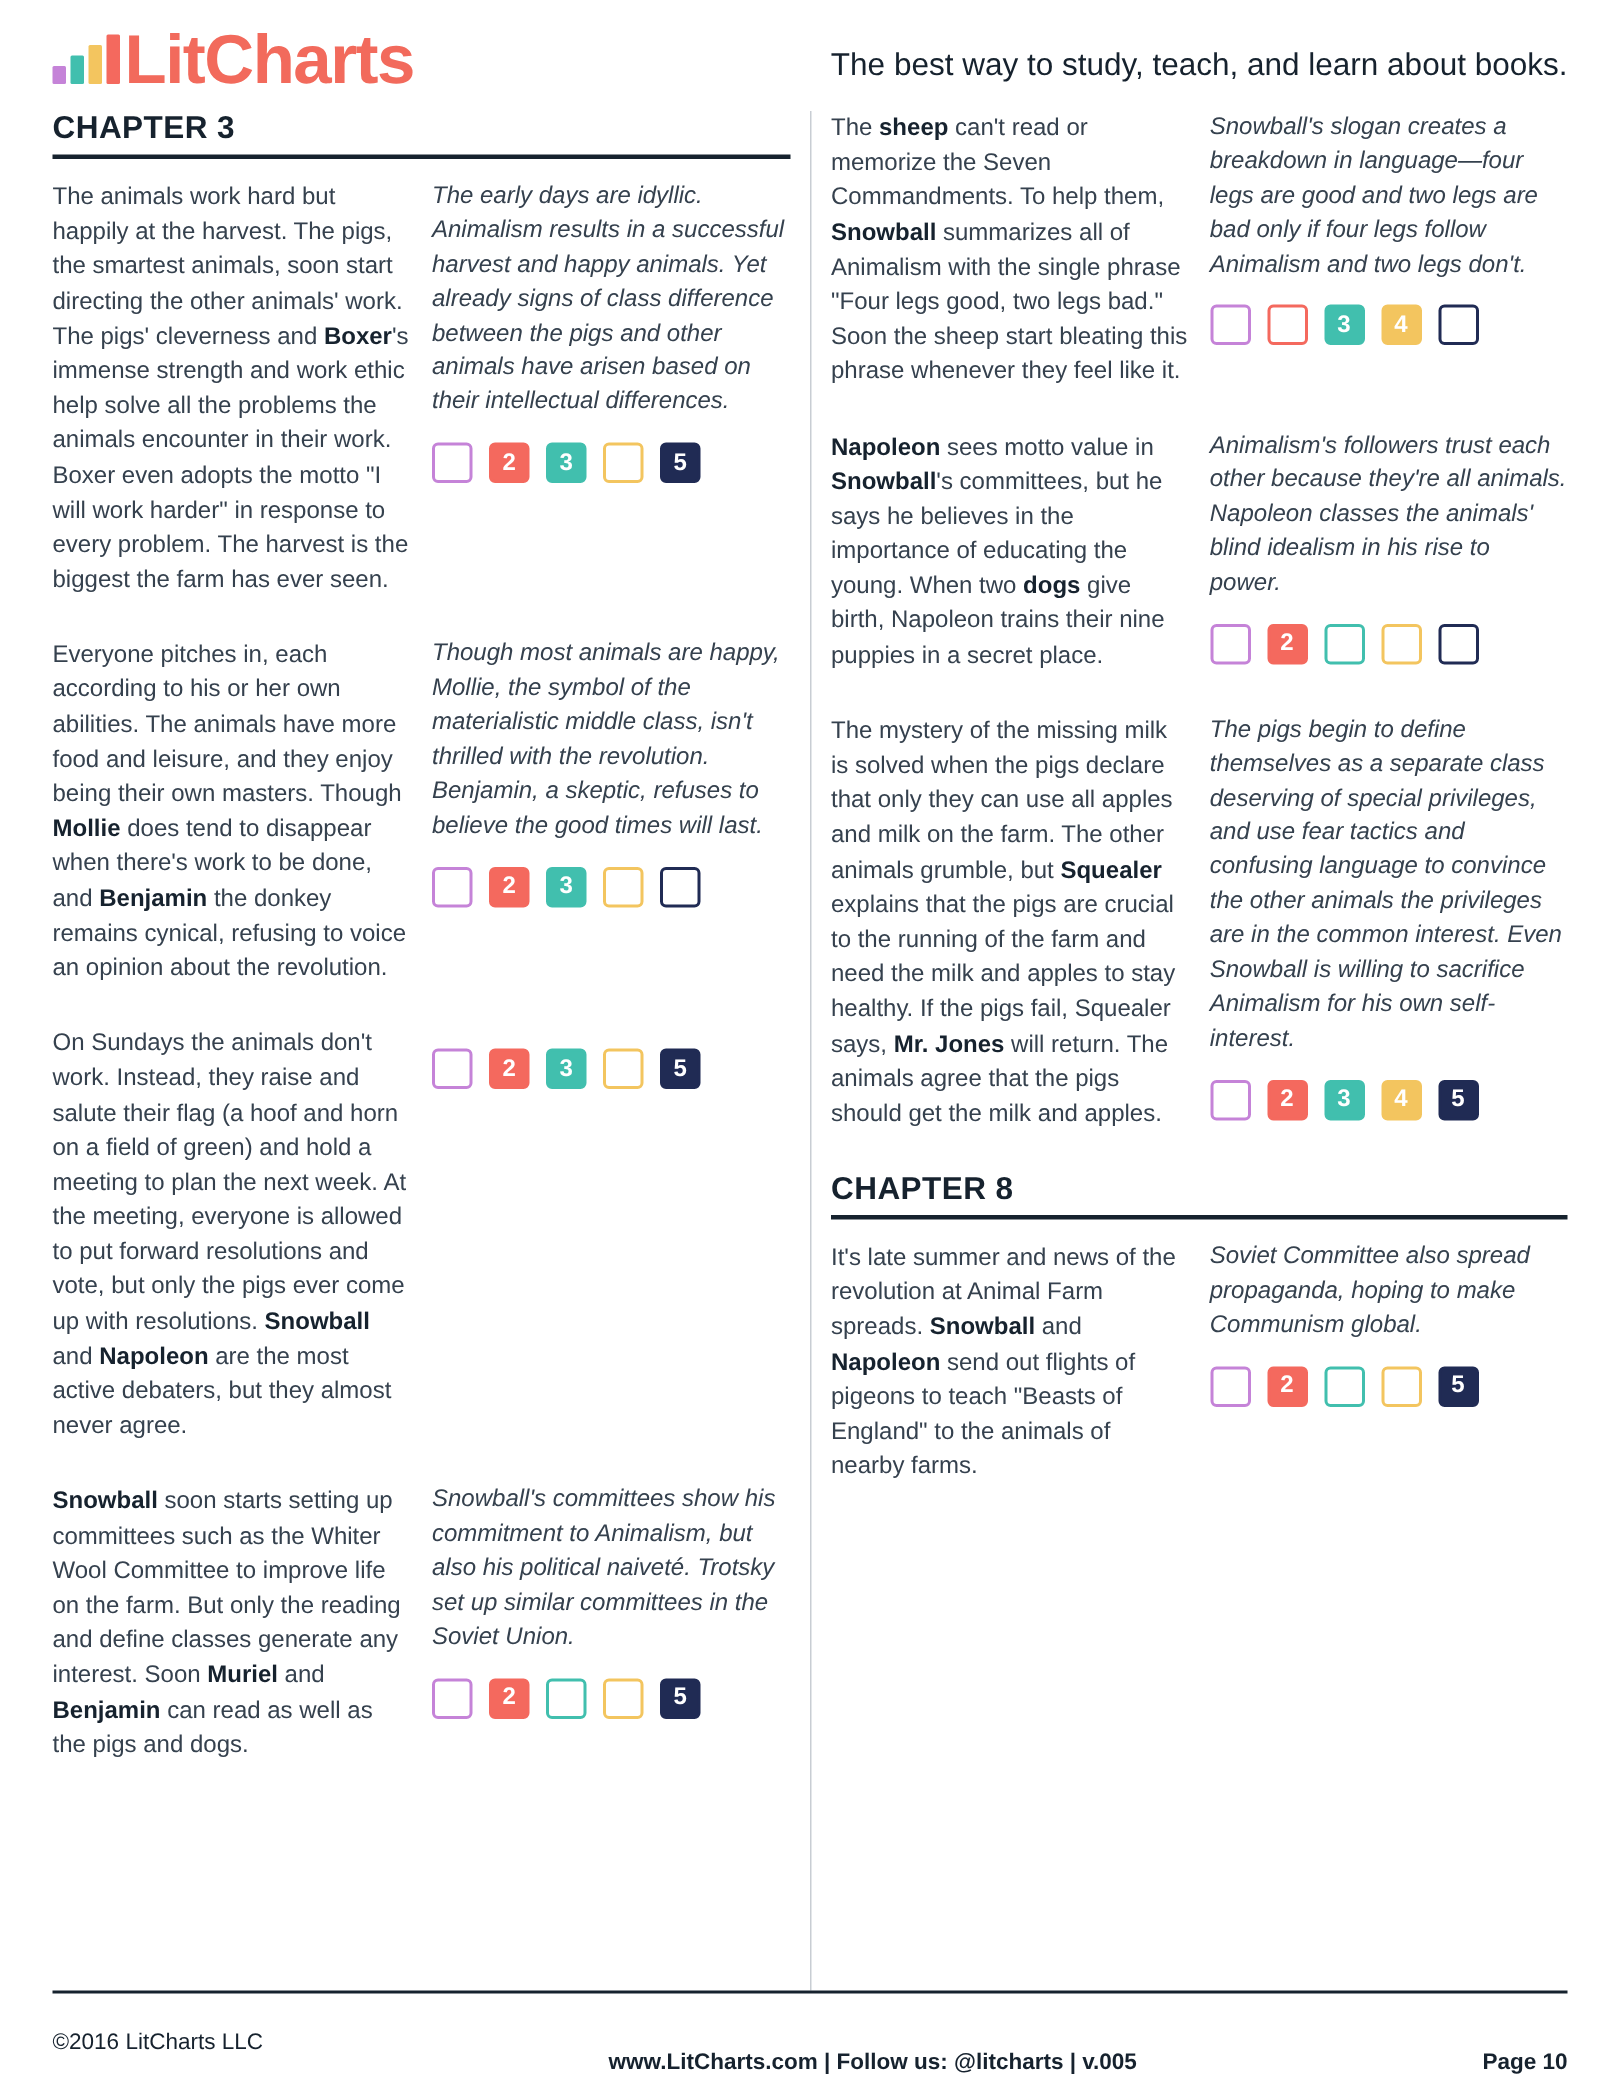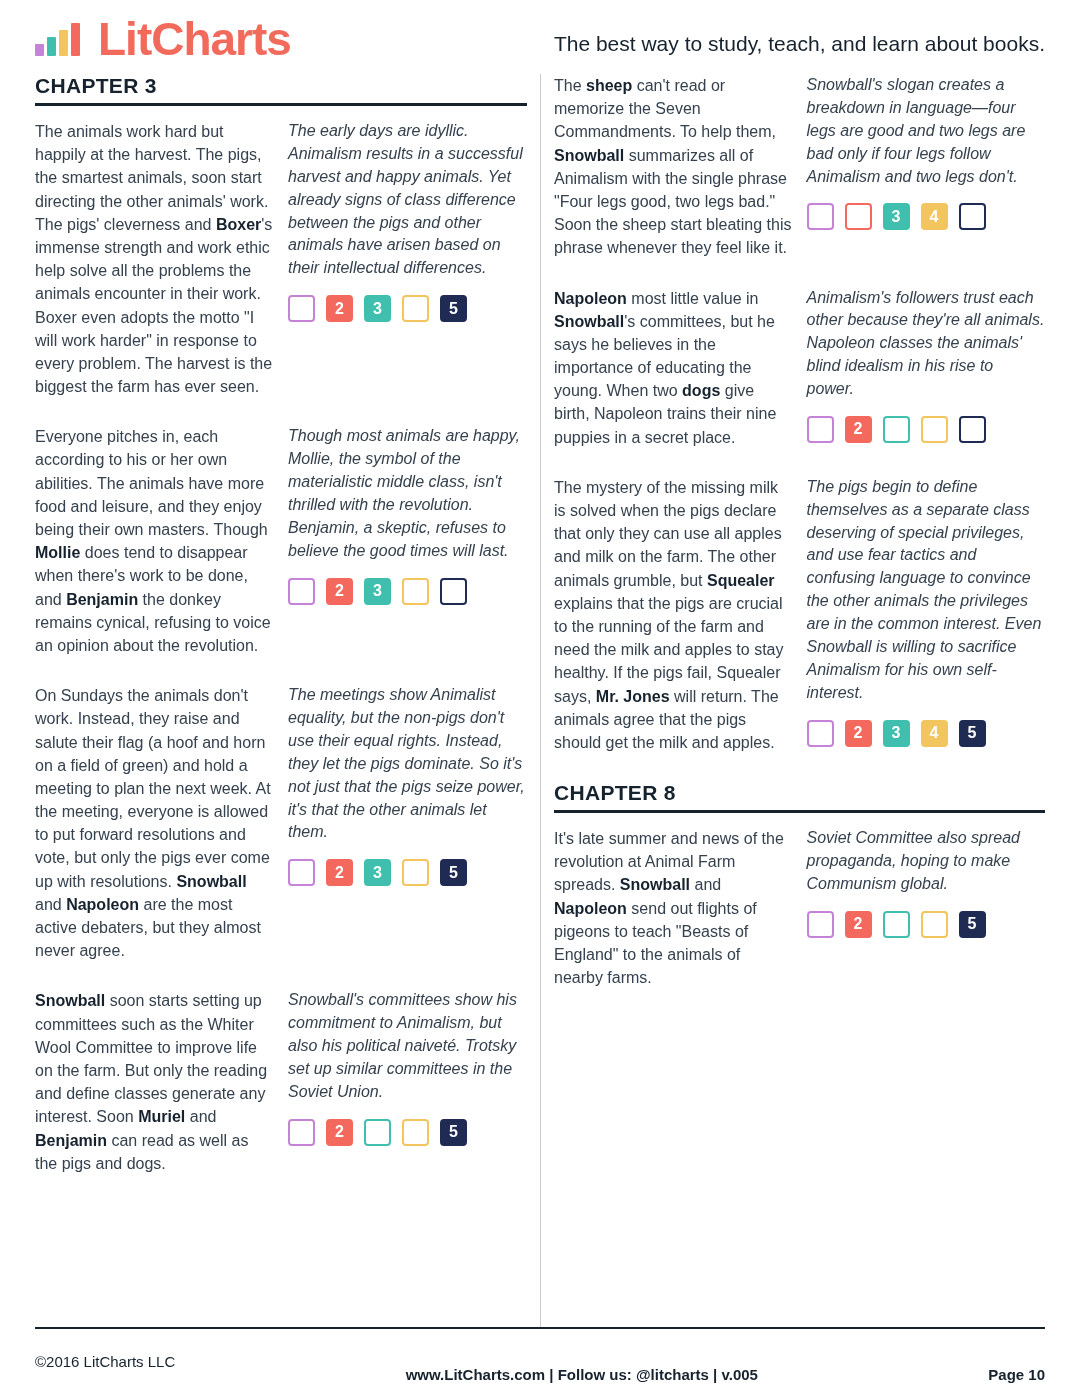--- a/index.html
+++ b/index.html
@@ -13,21 +13,21 @@
     display: flex;
     flex-direction: column;
     padding: 16px 35px 14px 35px;
   }
   .header {
     display: flex;
     justify-content: space-between;
     align-items: flex-end;
     margin-bottom: 12px;
   }
-  .logo { display: flex; align-items: flex-end; gap: 18px; }
+  .logo { display: flex; align-items: flex-end; gap: 3px; }
   .logo-bars { display: flex; align-items: flex-end; gap: 3px; padding-bottom: 6px; }
   .logo-bars .bar { width: 9px; border-radius: 1px; }
   .logo-text {
     font-size: 46px;
     font-weight: bold;
     color: #f26a5c;
     letter-spacing: -1px;
     line-height: 1;
   }
   .tagline { font-size: 21px; color: #16222e; padding-bottom: 6px; text-align: right; }
@@ -122,21 +122,20 @@
             <span class="theme-box" style="border-color: rgb(65, 191, 174); background: rgb(65, 191, 174);">3</span>
             <span class="theme-box" style="border-color: rgb(243, 197, 95);"></span>
             <span class="theme-box" style="border-color: rgb(32, 43, 84);"></span>
           </div>
     </div>
   </div>
 
   <div class="block">
     <div class="summary"><span>On Sundays the animals don't work. Instead, they raise and salute their flag (a hoof and horn on a field of green) and hold a meeting to plan the next week. At the meeting, everyone is allowed to put forward resolutions and vote, but only the pigs ever come up with resolutions. </span><span class="ent">Snowball</span><span> and </span><span class="ent">Napoleon</span><span> are the most active debaters, but they almost never agree.</span></div>
     <div class="analysis-wrap">
-      <div class="analysis">The meetings show Animalist equality, but the non-pigs don't use their equal rights. Instead, they let the pigs dominate. So it's not just that the pigs seize power, it's that the other animals let them.</div>
       <div class="themes">
             <span class="theme-box" style="border-color: rgb(197, 131, 216);"></span>
             <span class="theme-box" style="border-color: rgb(244, 105, 94); background: rgb(244, 105, 94);">2</span>
             <span class="theme-box" style="border-color: rgb(65, 191, 174); background: rgb(65, 191, 174);">3</span>
             <span class="theme-box" style="border-color: rgb(243, 197, 95);"></span>
             <span class="theme-box" style="border-color: rgb(32, 43, 84); background: rgb(32, 43, 84);">5</span>
           </div>
     </div>
   </div>
 
@@ -163,21 +162,21 @@
             <span class="theme-box" style="border-color: rgb(197, 131, 216);"></span>
             <span class="theme-box" style="border-color: rgb(244, 105, 94);"></span>
             <span class="theme-box" style="border-color: rgb(65, 191, 174); background: rgb(65, 191, 174);">3</span>
             <span class="theme-box" style="border-color: rgb(243, 197, 95); background: rgb(243, 197, 95);">4</span>
             <span class="theme-box" style="border-color: rgb(32, 43, 84);"></span>
           </div>
     </div>
   </div>
 
   <div class="block">
-    <div class="summary"><span class="ent">Napoleon</span><span> most little value in </span><span class="ent">Snowball</span><span>'s committees, but he says he believes in the importance of educating the young. When two </span><span class="ent">dogs</span><span> give birth, Napoleon trains their nine puppies in a secret place.</span></div>
+    <div class="summary"><span class="ent">Napoleon</span><span> sees motto value in </span><span class="ent">Snowball</span><span>'s committees, but he says he believes in the importance of educating the young. When two </span><span class="ent">dogs</span><span> give birth, Napoleon trains their nine puppies in a secret place.</span></div>
     <div class="analysis-wrap">
       <div class="analysis">Animalism's followers trust each other because they're all animals. Napoleon classes the animals' blind idealism in his rise to power.</div>
       <div class="themes">
             <span class="theme-box" style="border-color: rgb(197, 131, 216);"></span>
             <span class="theme-box" style="border-color: rgb(244, 105, 94); background: rgb(244, 105, 94);">2</span>
             <span class="theme-box" style="border-color: rgb(65, 191, 174);"></span>
             <span class="theme-box" style="border-color: rgb(243, 197, 95);"></span>
             <span class="theme-box" style="border-color: rgb(32, 43, 84);"></span>
           </div>
     </div>

